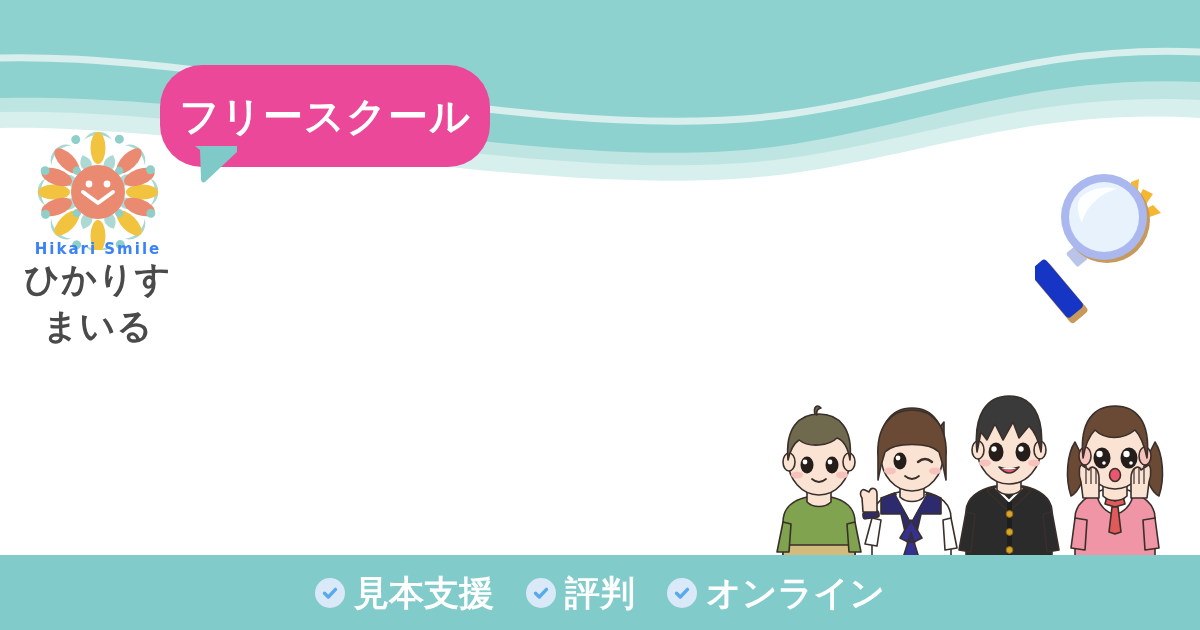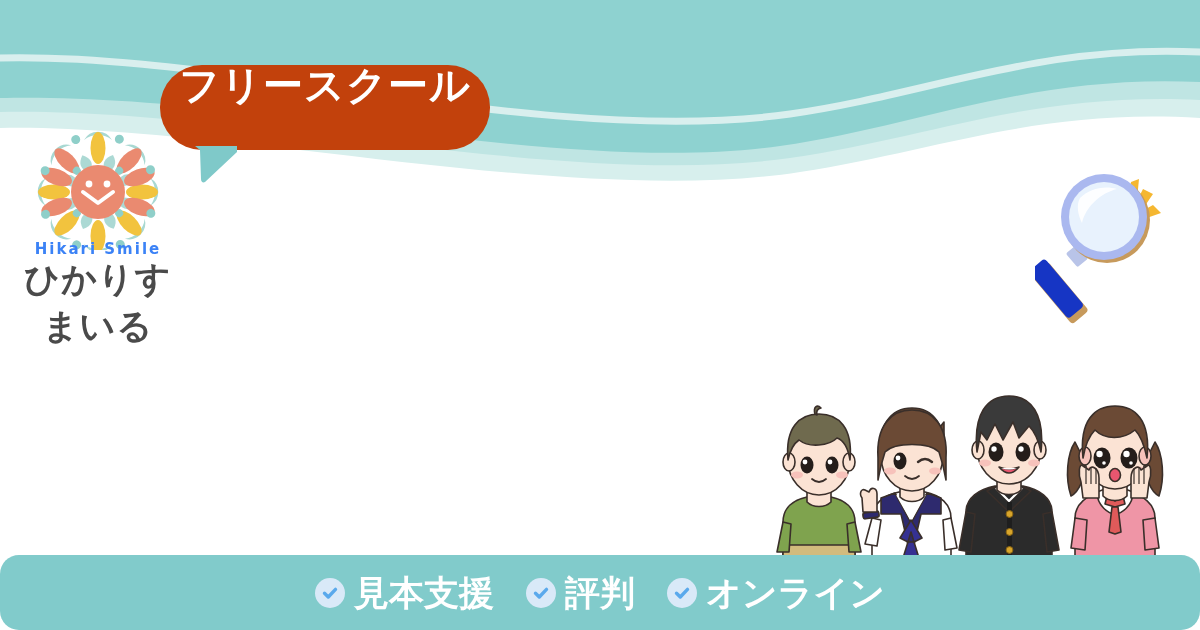--- a/index.html
+++ b/index.html
@@ -25,23 +25,23 @@
     font-size:15px;font-weight:700;color:#3b82f6;letter-spacing:2px;
     font-family:"DejaVu Sans",sans-serif;
   }
   .logo-jp{
     position:absolute;left:0;top:126px;width:180px;text-align:center;
     font-size:35px;font-weight:700;color:#4a4a4a;letter-spacing:1px;
   }
 
   
   .bubble{
-    position:absolute;left:160px;top:65px;width:330px;height:85px;
-    background:#c2410c;border-radius:42px;
-    display:flex;justify-content:center;
+    position:absolute;left:160px;top:65px;width:330px;height:102px;
+    background:#ec4899;border-radius:42px;
+    display:flex;align-items:center;justify-content:center;
   }
   .bubble-text{
     font-size:40px;font-weight:700;color:#ffffff;letter-spacing:1px;
     line-height:1;
   }
   .bubble-tail{
     position:absolute;left:193px;top:146px;width:44px;height:38px;
   }
 
   
@@ -57,21 +57,20 @@
   .magnifier{position:absolute;left:1035px;top:165px;width:150px;height:170px;}
 
   
   .kids{position:absolute;left:745px;top:362px;width:455px;height:196px;}
 
   
   .tagbar{
     position:absolute;left:0;bottom:0;width:1200px;height:75px;
     background:#81cbcb;display:flex;align-items:center;justify-content:center;
     gap:32px;
-    border-radius:19px;
   }
   .tag{display:flex;align-items:center;gap:9px;}
   .tag-check{
     width:30px;height:30px;border-radius:50%;background:#d9e9f8;
     display:flex;align-items:center;justify-content:center;flex:0 0 auto;
   }
   .tag-check svg{display:block;}
   .tag-label{
     font-size:35px;font-weight:700;color:#ffffff;line-height:1;white-space:nowrap;
   }

